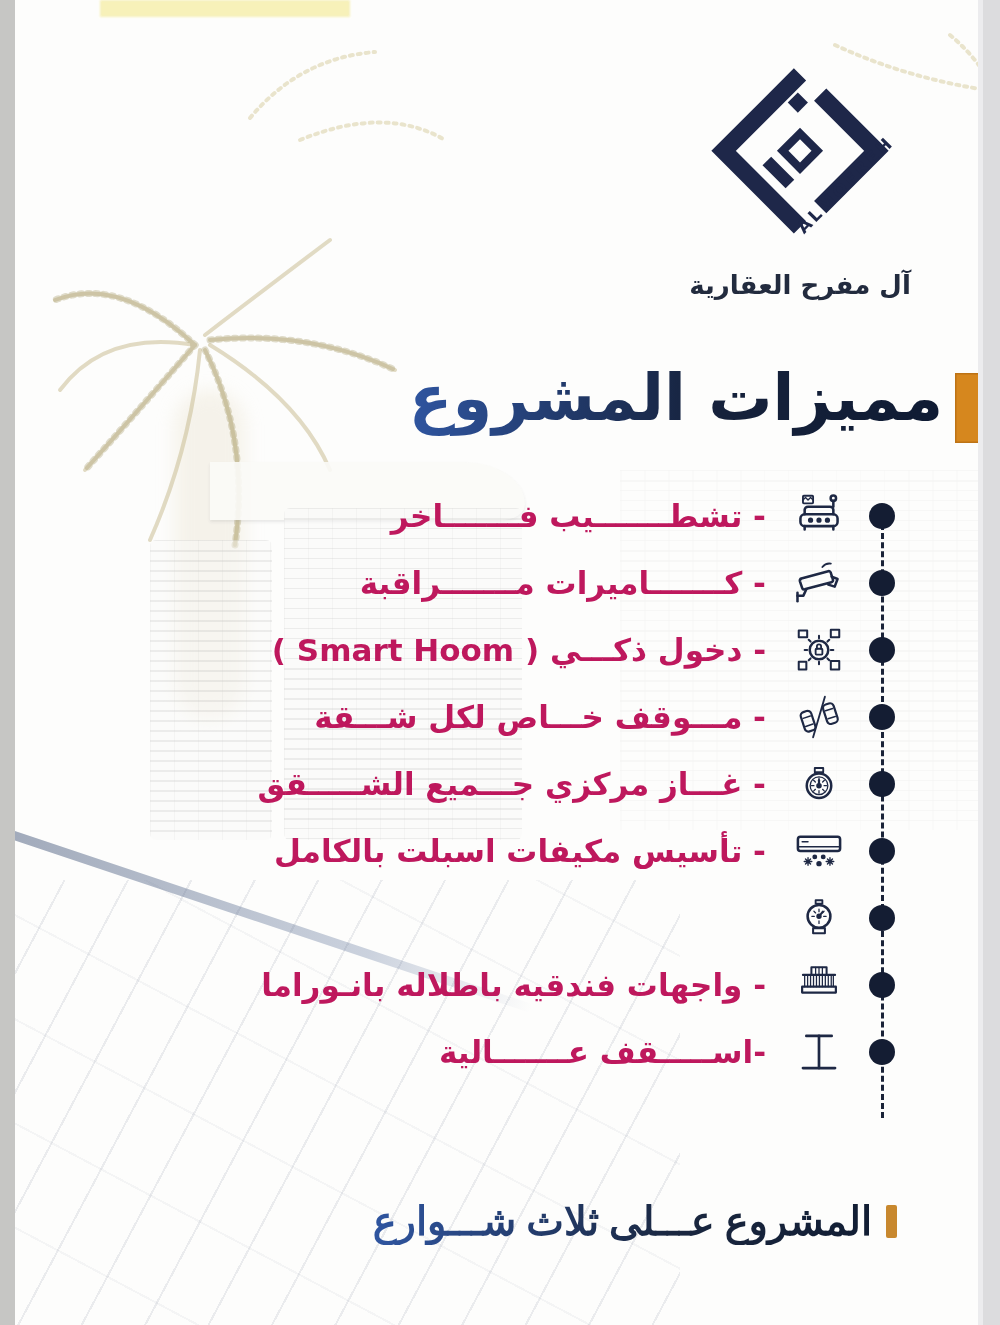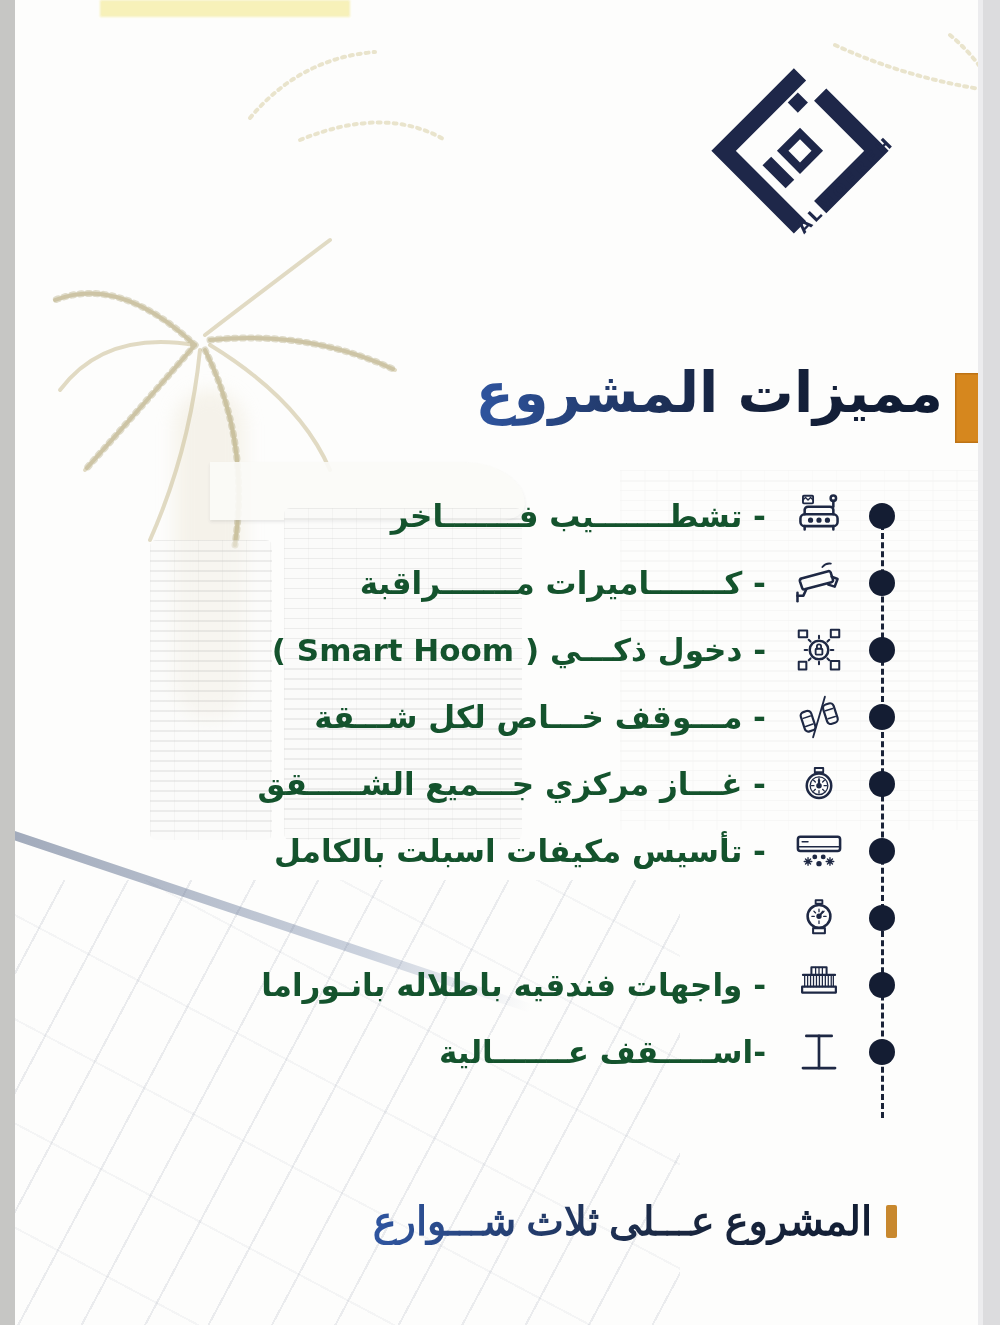--- a/index.html
+++ b/index.html
@@ -39,34 +39,34 @@
     background-image:repeating-linear-gradient(118deg,rgba(100,110,135,.12) 0 2px,transparent 2px 56px),
                      repeating-linear-gradient(28deg,rgba(100,110,135,.06) 0 2px,transparent 2px 92px);}
 
   
   .logo-block{position:absolute;top:52px;right:88px;width:224px;z-index:3;text-align:center;}
   .logo-mark{display:block;margin:0 auto;}
   .company-name{margin-top:6px;font-size:26px;font-weight:bold;color:#222b3e;letter-spacing:.5px;}
 
   
   .title-row{position:absolute;top:358px;right:20px;z-index:3;display:flex;align-items:flex-start;gap:12px;}
-  .page-title{font-size:56px;line-height:1.25;font-weight:bold;color:#16223c;
+  .page-title{font-size:64px;line-height:1.25;font-weight:bold;color:#16223c;
     background:linear-gradient(90deg,var(--title-blue) 0%,#16223c 55%,var(--title-dark) 100%);
     -webkit-background-clip:text;background-clip:text;-webkit-text-fill-color:transparent;}
   .title-bar{width:25px;height:70px;margin-top:15px;background:var(--orange);
     box-shadow:inset 0 0 0 1.5px rgba(160,92,12,.45);}
 
   
   .features{position:absolute;top:482px;right:98px;width:802px;z-index:3;direction:rtl;}
   .timeline-line{position:absolute;top:33px;height:603px;right:18px;border-right:3px dashed #1a2338;z-index:0;}
   .feature-row{position:relative;height:67px;display:flex;align-items:center;z-index:1;}
   .dot{flex:0 0 auto;width:26px;height:26px;margin:0 7px;border-radius:50%;background:var(--dot);}
   .icon-cell{flex:0 0 86px;display:flex;align-items:center;justify-content:center;}
   .icon-cell svg{display:block;}
-  .label{flex:1;padding:0 10px 0 6px;font-size:31px;font-weight:bold;color:#14532d;text-align:start;white-space:nowrap;}
+  .label{flex:1;padding:0 10px 0 6px;font-size:31px;font-weight:bold;color:#be185d;text-align:start;white-space:nowrap;}
 
   
   .footer{position:absolute;top:1198px;right:103px;z-index:3;display:flex;align-items:center;gap:14px;font-family:Liberation Serif, serif;}
   .footer-text{font-size:40px;font-weight:bold;color:#16223c;
     background:linear-gradient(90deg,var(--title-blue) 0%,#1a2740 60%,#111d33 100%);
     -webkit-background-clip:text;background-clip:text;-webkit-text-fill-color:transparent;}
   .footer-bar{width:11px;height:33px;border-radius:2px;background:var(--footer-bar);}
 </style>
 </head>
 <body>
@@ -120,20 +120,21 @@
         </g>
       </g>
       <g fill="#1e2749" transform="rotate(45 100 97)">
         <rect x="84" y="81" width="32" height="32"></rect>
         <rect x="92" y="89" width="16" height="16" fill="#fdfdfc"></rect>
         <rect x="58" y="58" width="14" height="14"></rect>
         <rect x="84" y="121" width="32" height="12"></rect>
       </g>
       <text x="104" y="179" transform="rotate(-45 104 179)" font-size="17" font-weight="bold" letter-spacing="2.5" fill="#1e2749">ALMOFREH</text>
     </svg>
+    <div class="company-name" dir="rtl">آل مفرح العقارية</div>
   </div>
 
   <div class="title-row">
     <h1 class="page-title" dir="rtl">مميزات المشروع</h1>
     <div class="title-bar"></div>
   </div>
 
   <div class="features">
     <div class="timeline-line"></div>
 

